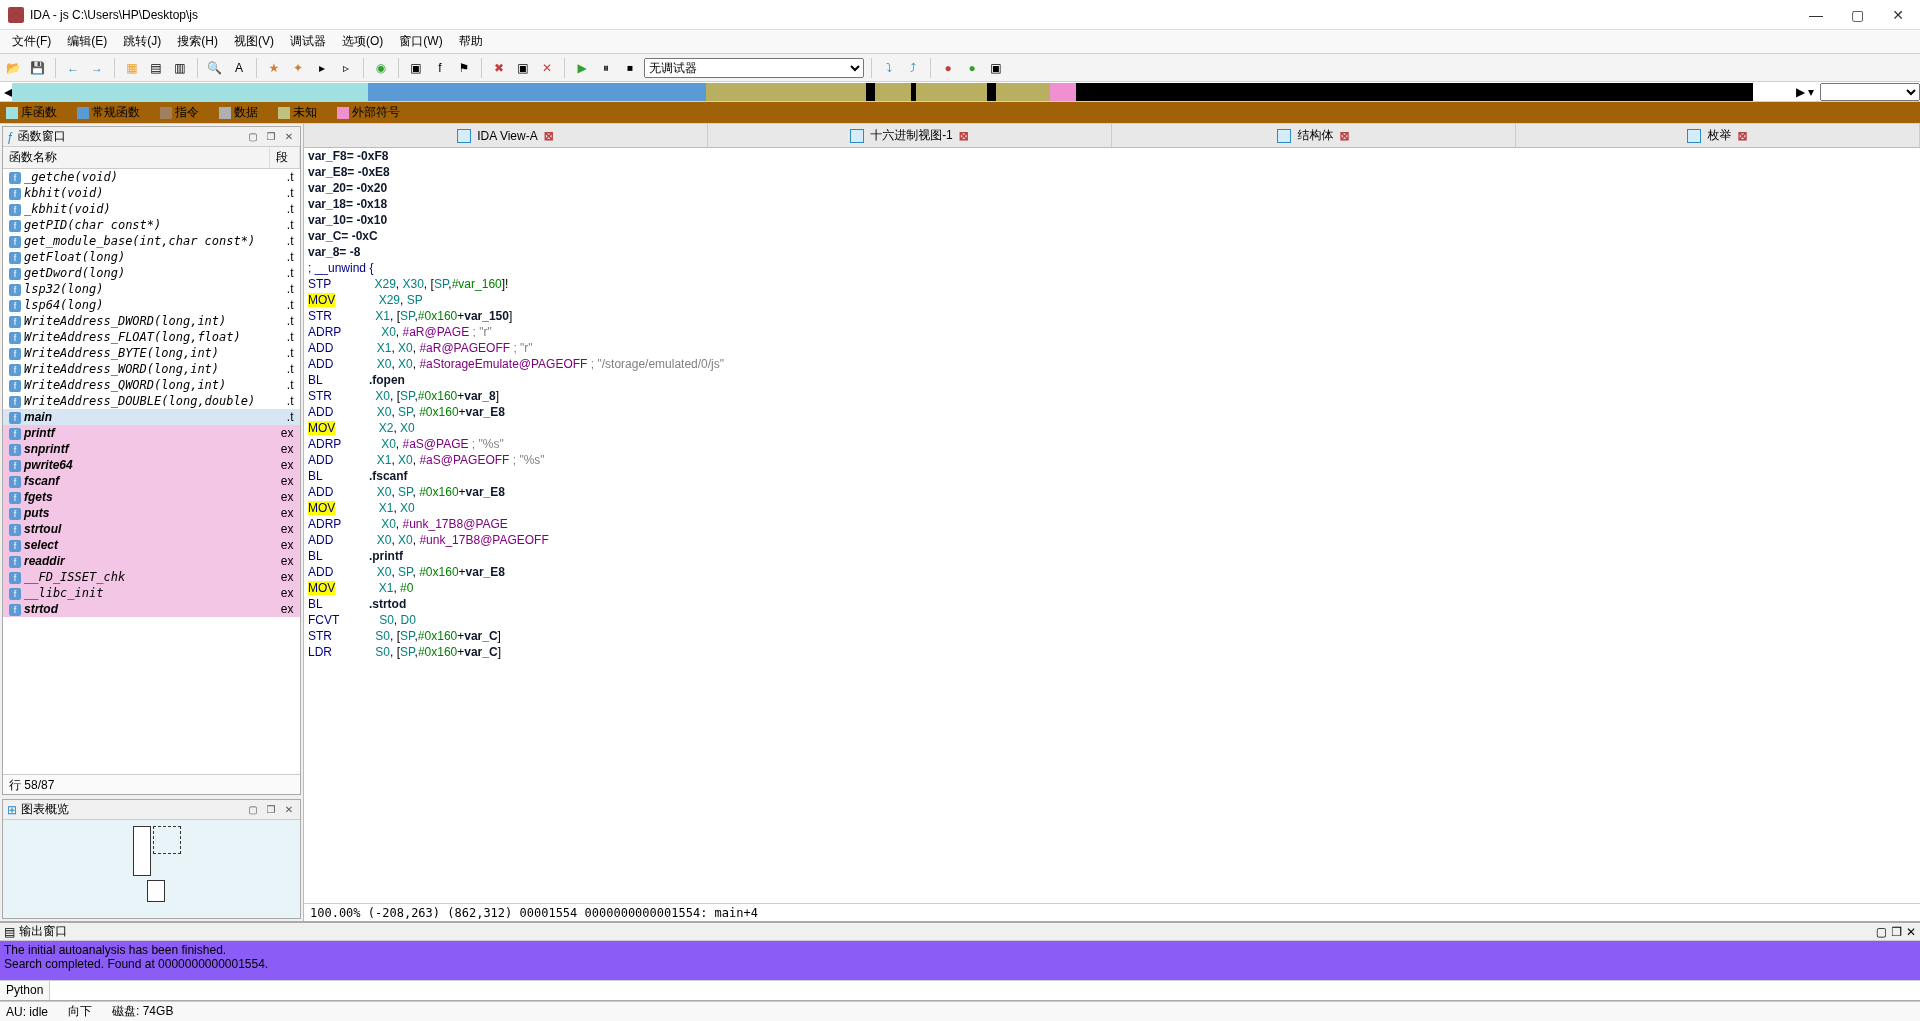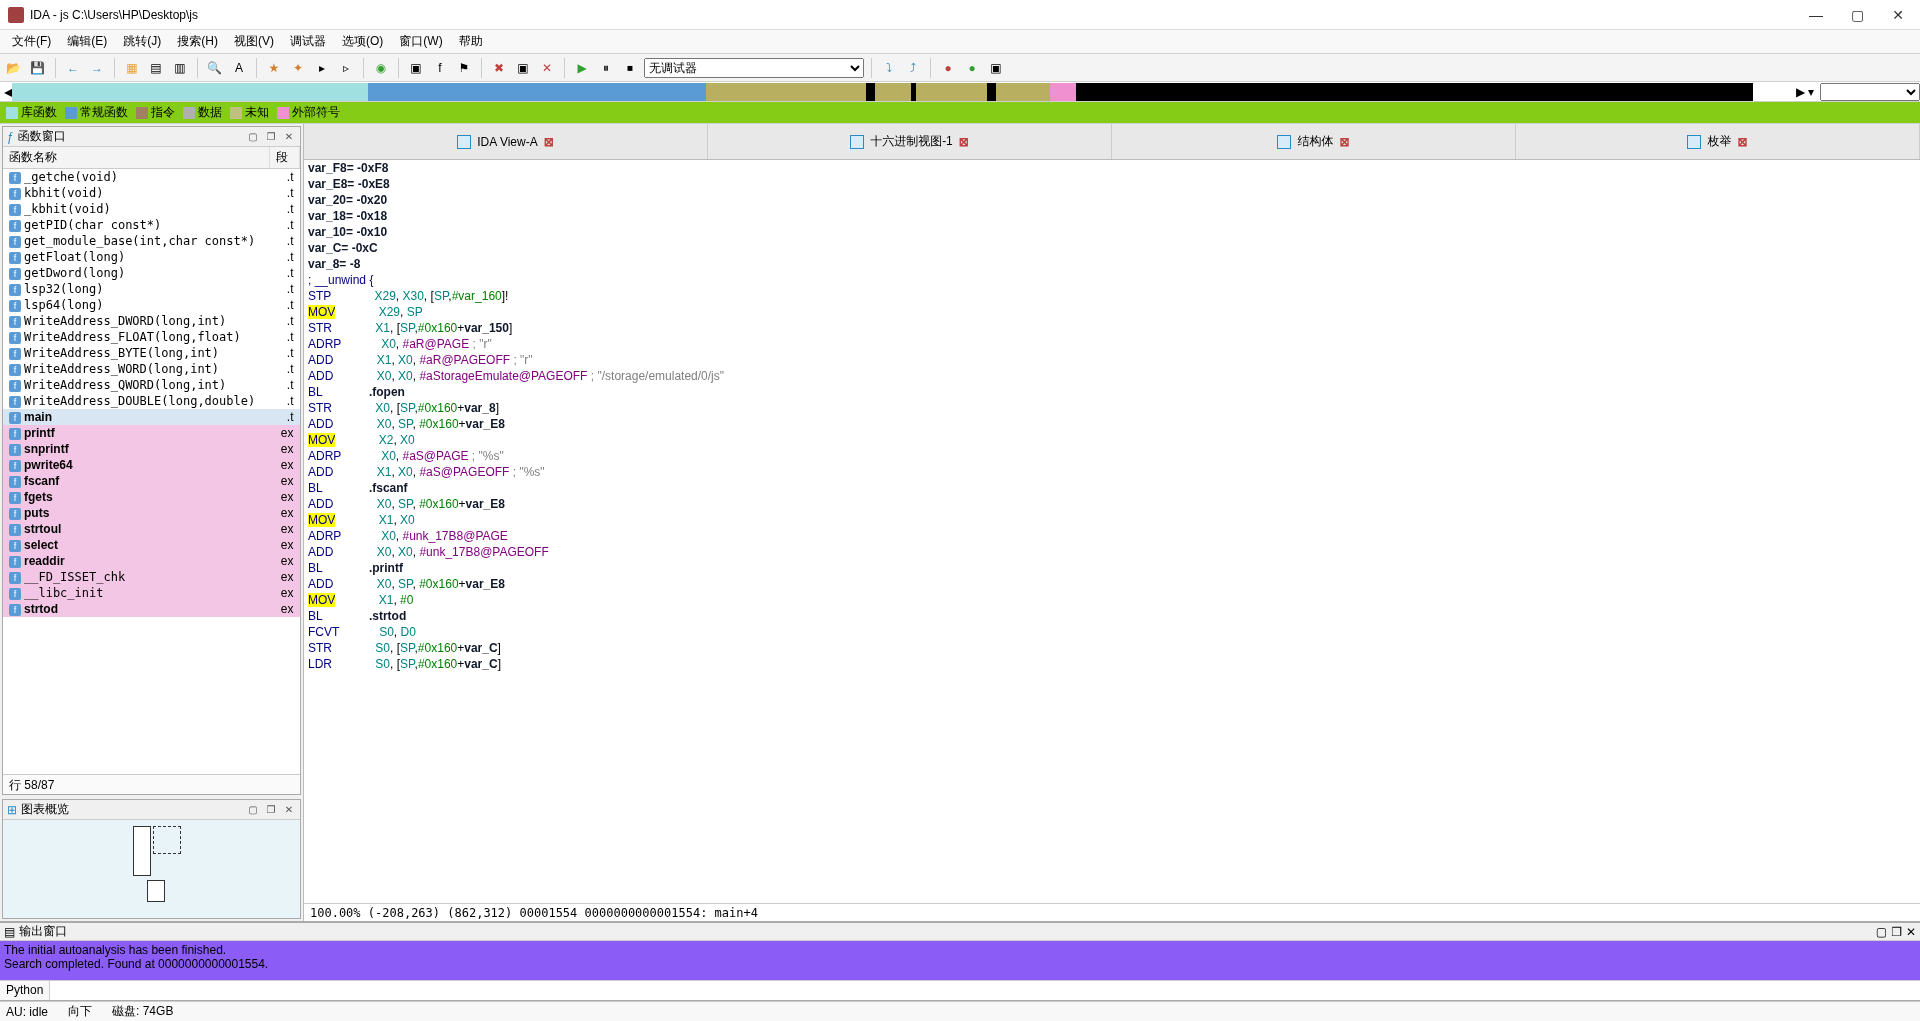--- a/index.html
+++ b/index.html
@@ -13,46 +13,46 @@
 .menubar .mitem{padding:2px 8px;cursor:pointer;}
 .toolbar{height:28px;background:#f4f4f4;display:flex;align-items:center;padding:0 4px;border-bottom:1px solid #d0d0d0;gap:4px;}
 .toolbar .tbtn{width:20px;height:20px;display:inline-flex;align-items:center;justify-content:center;cursor:pointer;}
 .toolbar .sep{width:1px;height:20px;background:#ccc;margin:0 3px;}
 .toolbar select{height:20px;font-size:12px;width:220px;}
 .navbar{height:20px;background:#fff;display:flex;align-items:center;border-bottom:1px solid #d0d0d0;}
 .navbar .arrow{width:12px;padding:0 4px;}
 .navbar .segbar{flex:1;height:18px;display:flex;}
 .seg{height:100%;}
 .navbar .dropdownbox{width:100px;margin-left:4px;}
-.legend{height:22px;background:#84cc16;display:flex;align-items:center;padding:0 6px;gap:8px;border-bottom:1px solid #d0d0d0;}
+.legend{height:22px;background:#a16207;display:flex;align-items:center;padding:0 6px;gap:20px;border-bottom:1px solid #d0d0d0;}
 .legend .li{display:flex;align-items:center;gap:3px;}
 .legend .sw{width:12px;height:12px;}
 .maincontent{flex:1;display:flex;min-height:0;}
 .leftcol{width:304px;display:flex;flex-direction:column;border-right:1px solid #bbb;}
 .panel{display:flex;flex-direction:column;background:#fff;border:1px solid #aaa;margin:2px;}
 .panel .phdr{height:20px;background:#f0f0f0;display:flex;align-items:center;padding:0 4px;gap:4px;border-bottom:1px solid #ccc;}
 .panel .phdr .ptitle{flex:1;}
 .panel .phdr .pbtn{width:14px;height:14px;cursor:pointer;font-size:10px;display:inline-flex;align-items:center;justify-content:center;color:#555;}
 .funcpanel{flex:1;min-height:0;}
 .funclist{flex:1;overflow:auto;font-family:Consolas,monospace;}
 .funclist table{width:100%;border-collapse:collapse;}
 .funclist th{text-align:left;padding:2px 6px;background:#f4f4f4;border-bottom:1px solid #ccc;border-right:1px solid #ddd;font-weight:normal;position:sticky;top:0;}
 .funclist td{padding:1px 6px;white-space:nowrap;}
 .funclist tr.row{cursor:pointer;}
 .funclist tr.row.pink{background:#f3c6e5;}
 .funclist tr.row.main{background:#d8e6f4;}
 .funclist .ficon{display:inline-block;width:12px;height:12px;background:#5b9bd5;color:#fff;border-radius:2px;text-align:center;line-height:12px;font-size:9px;margin-right:3px;}
-.funclist .fname{font-family:Consolas,monospace;}
+.funclist .fname{font-family:Consolas,monospace;font-style:italic;}
 .funcfooter{height:20px;padding:2px 6px;border-top:1px solid #ccc;background:#fafafa;}
 .graphpanel{height:120px;}
 .graphview{flex:1;background:#e8f4f8;position:relative;}
 .gbox{position:absolute;border:1px solid #333;background:#fff;}
 .gdash{position:absolute;border:1px dashed #333;}
 .rightcol{flex:1;display:flex;flex-direction:column;min-width:0;}
-.tabbar{height:36px;display:flex;background:#e8e8e8;border-bottom:1px solid #bbb;}
+.tabbar{height:24px;display:flex;background:#e8e8e8;border-bottom:1px solid #bbb;}
 .tab{flex:1;display:flex;align-items:center;justify-content:center;gap:6px;border-right:1px solid #ccc;cursor:pointer;position:relative;padding:0 8px;}
 .tab .ticon{width:14px;height:14px;border:1px solid #2b8cc4;background:#d6ecf8;display:inline-block;}
 .tab .tclose{color:#c04040;font-weight:bold;cursor:pointer;}
 .disasm{flex:1;overflow:auto;background:#fff;font-family:Consolas,monospace;font-size:13px;line-height:16px;}
 .disasm .line{white-space:pre;padding:0 4px;}
 .c-navy{color:#000080;}
 .c-green{color:#008000;}
 .c-olive{color:#0f172a;font-weight:bold;}
 .c-gray{color:#808080;}
 .c-teal{color:#008080;text-align:center;}

